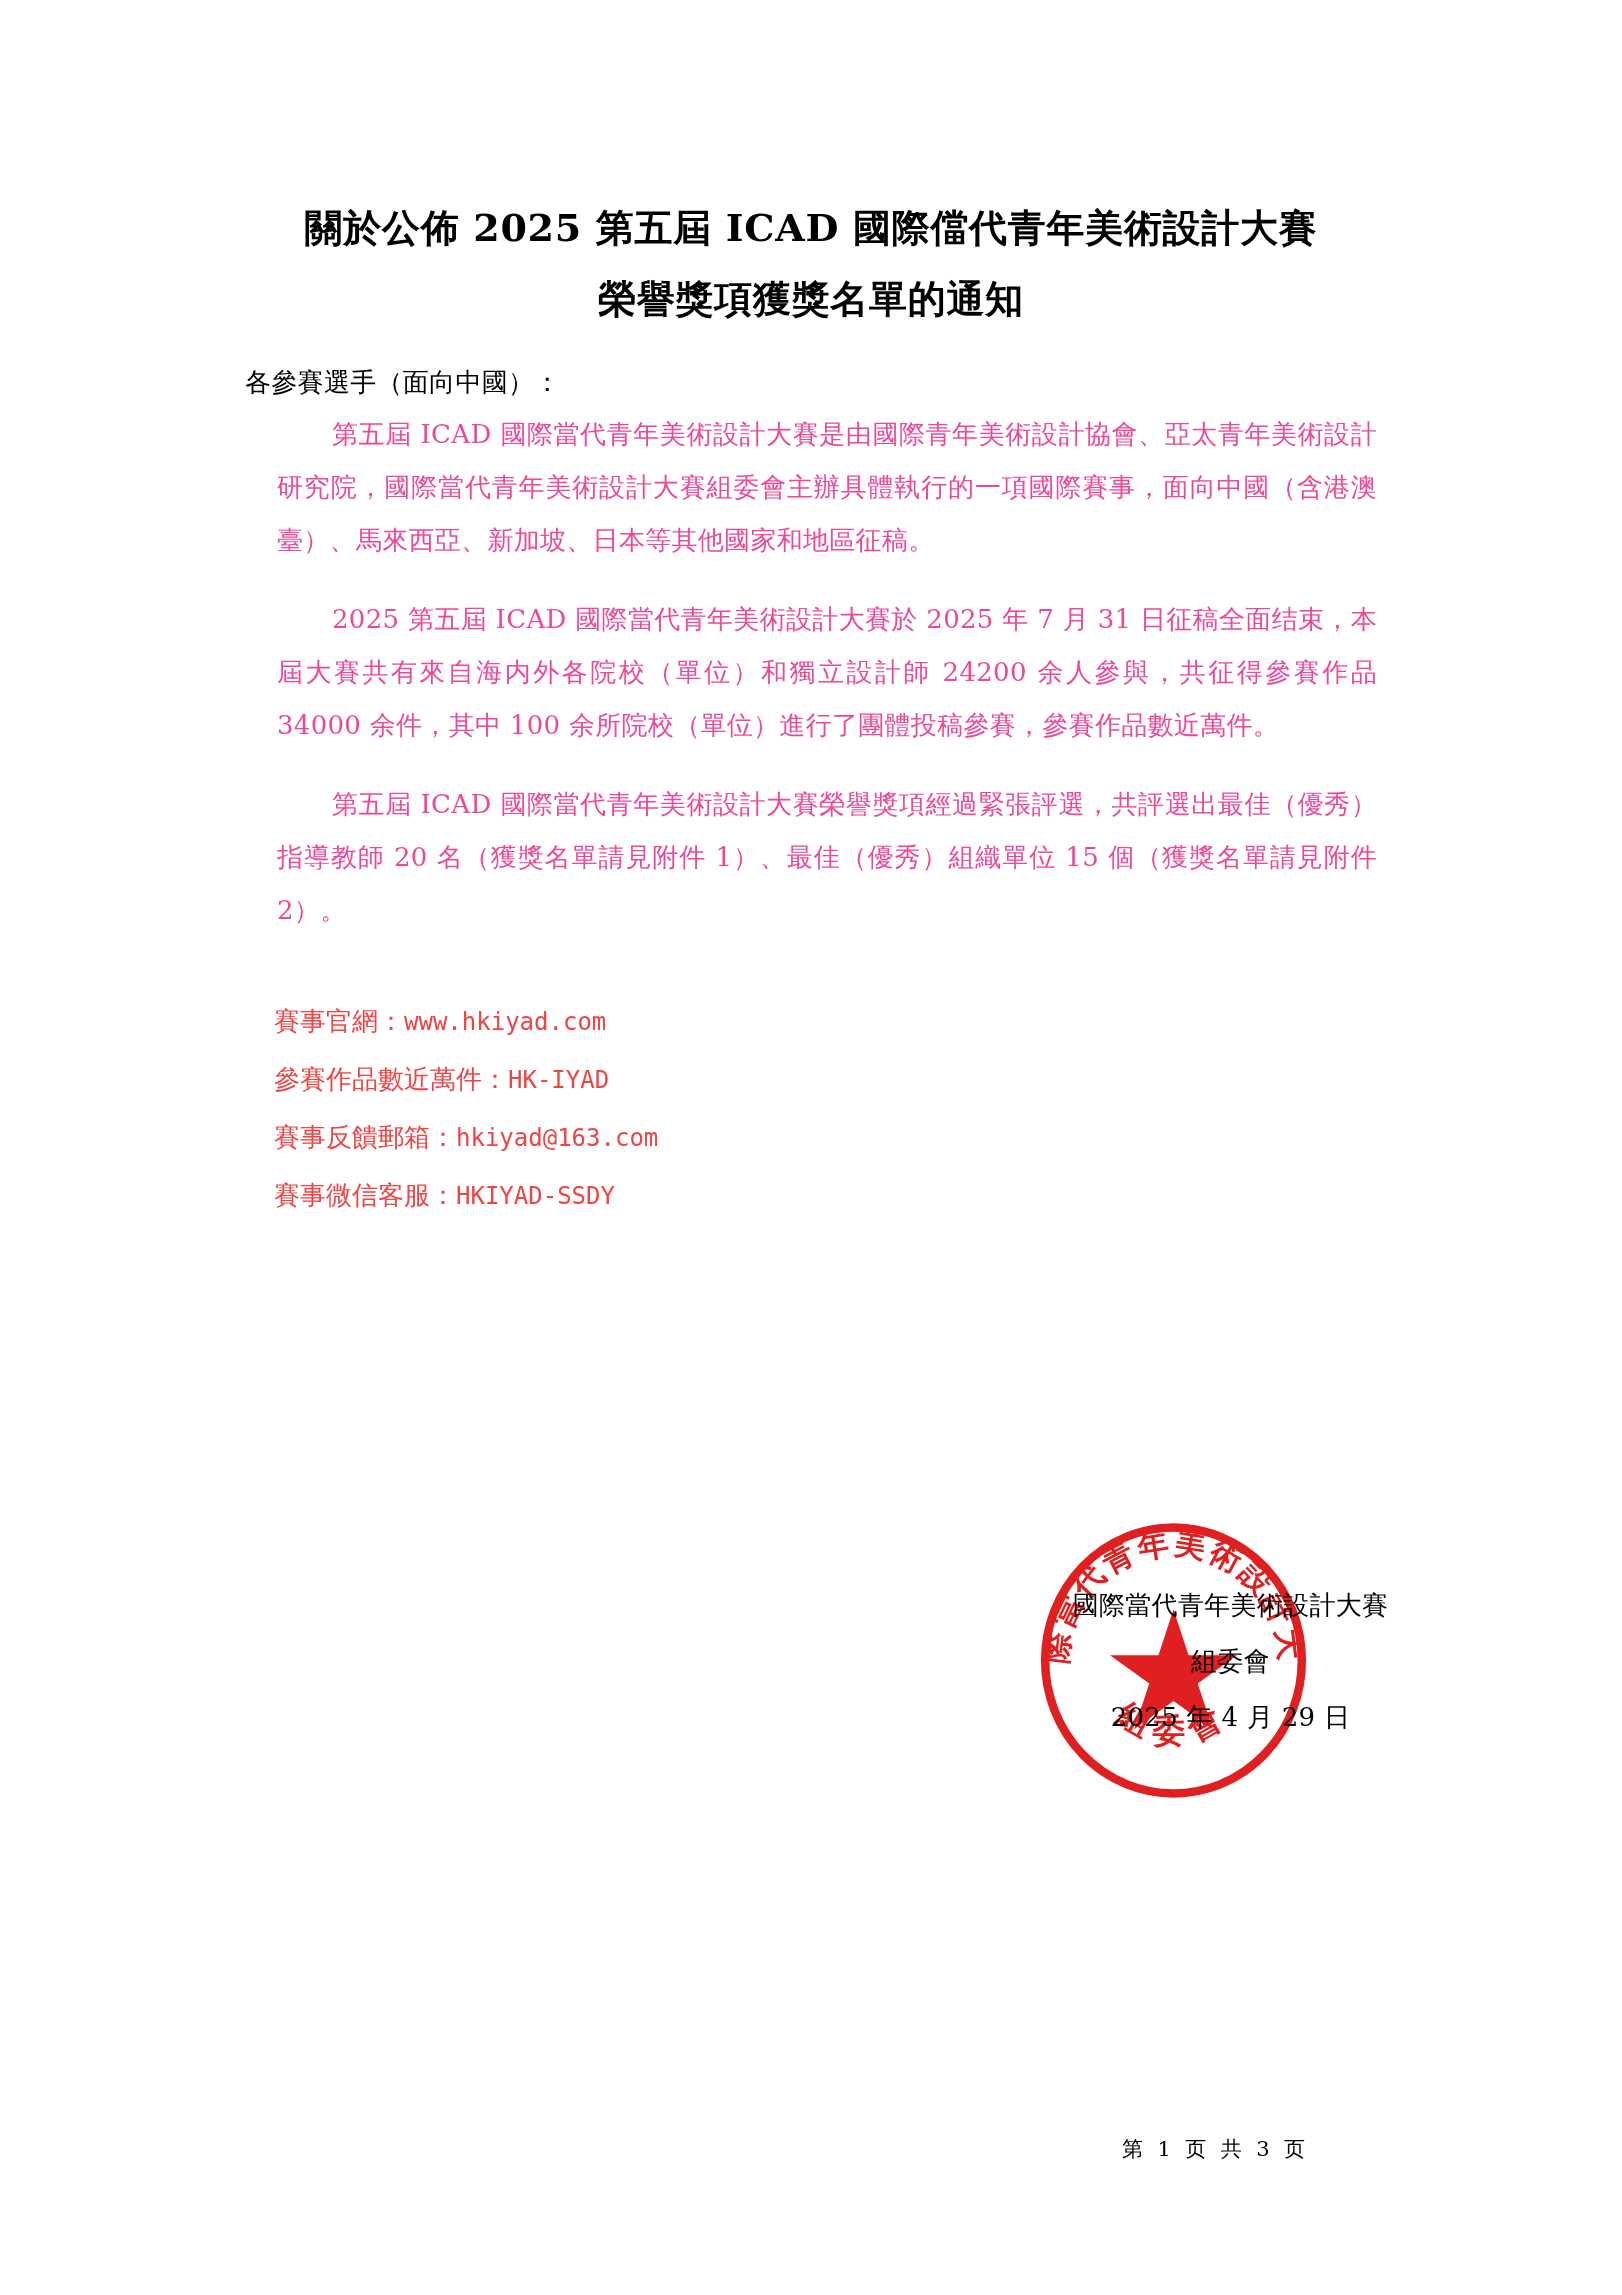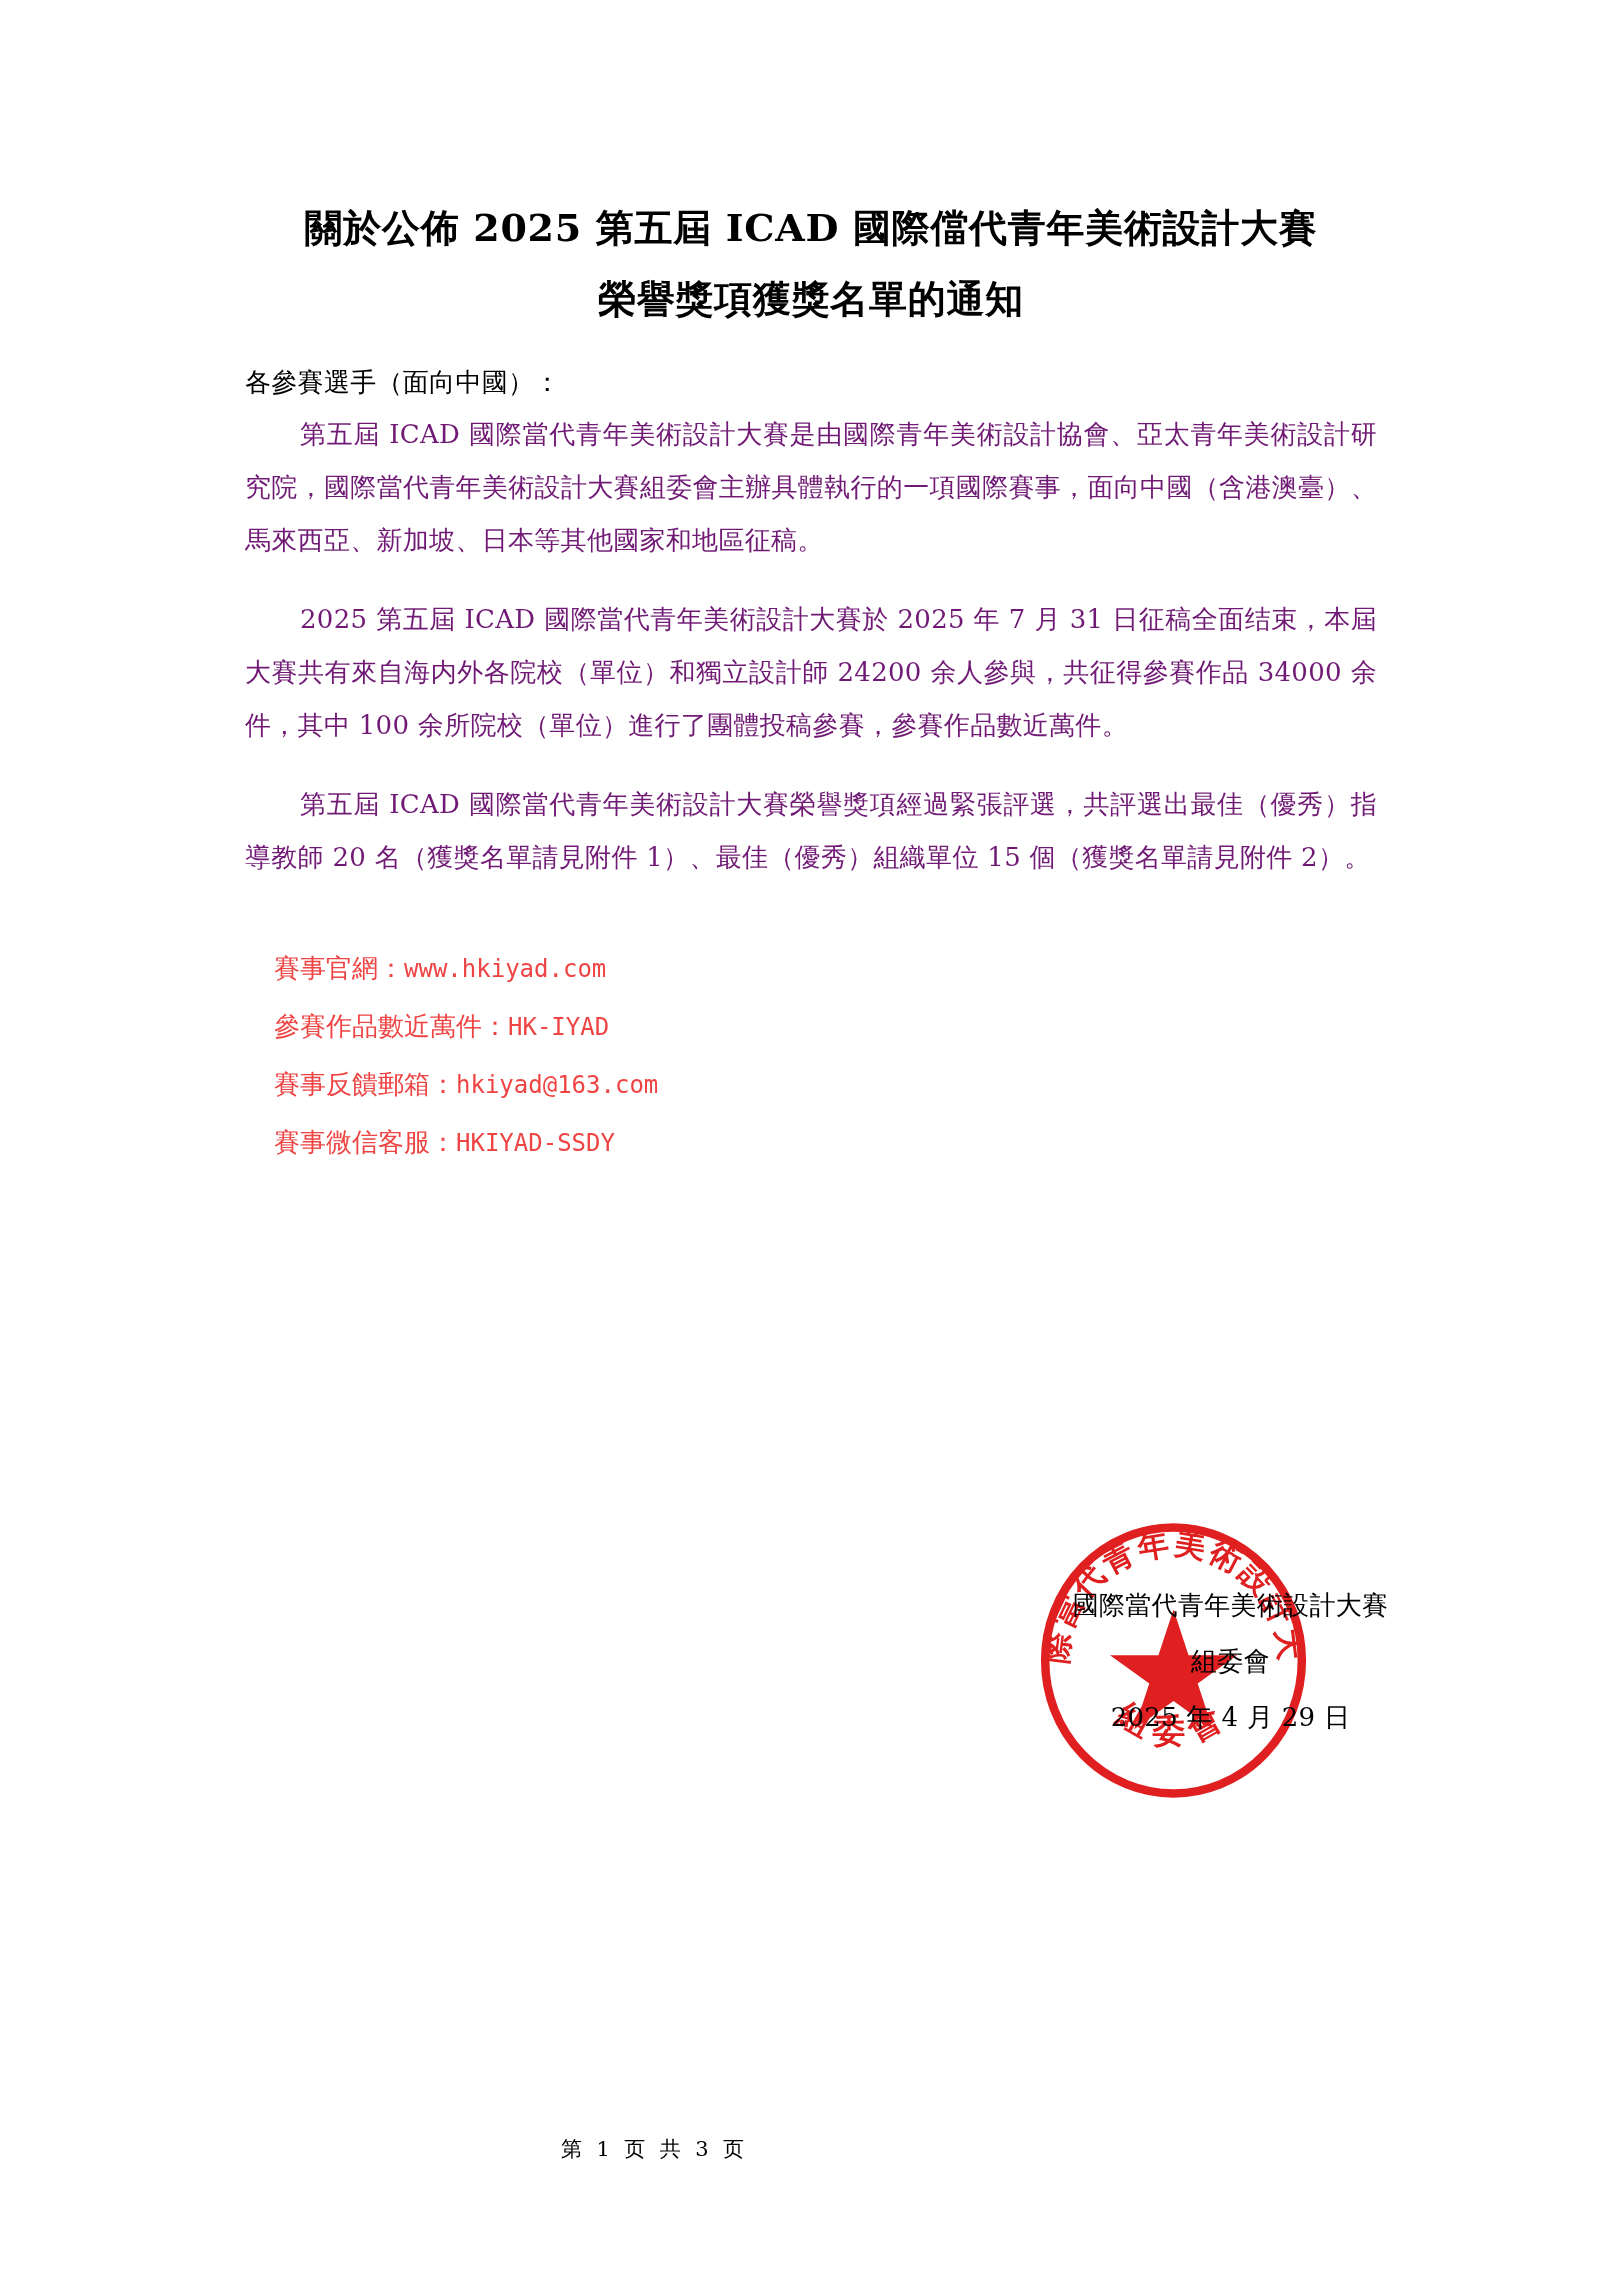--- a/index.html
+++ b/index.html
@@ -48,26 +48,27 @@
   .salutation {
     margin-top: 51px;
     font-size: 26px;
     line-height: 1.0;
     color: #000;
     letter-spacing: 0.3px;
   }
   .para {
     font-size: 26px;
     line-height: 53px;
-    color: #701a75;
+    color: #ec4899;
     text-align: justify;
     text-justify: inter-character;
     text-indent: 55px;
     margin-top: 11.8px;
     letter-spacing: 0.3px;
+    margin-left: 32px;
   }
   .para:first-of-type {
     margin-top: 13px;
   }
 
   
   .contacts {
     margin-top: 56px;
     padding-left: 29px;
   }
@@ -118,21 +119,21 @@
     white-space: nowrap;
     letter-spacing: 0.3px;
   }
 
   
   .footer {
     position: absolute;
     left: 0;
     top: 2135px;
     width: 1309px;
-    text-align: center;
+    text-align: right;
     font-size: 21px;
     color: #000;
     letter-spacing: 3.9px;
   }
 </style>
 </head>
 <body>
 
 <div class="page">
 

